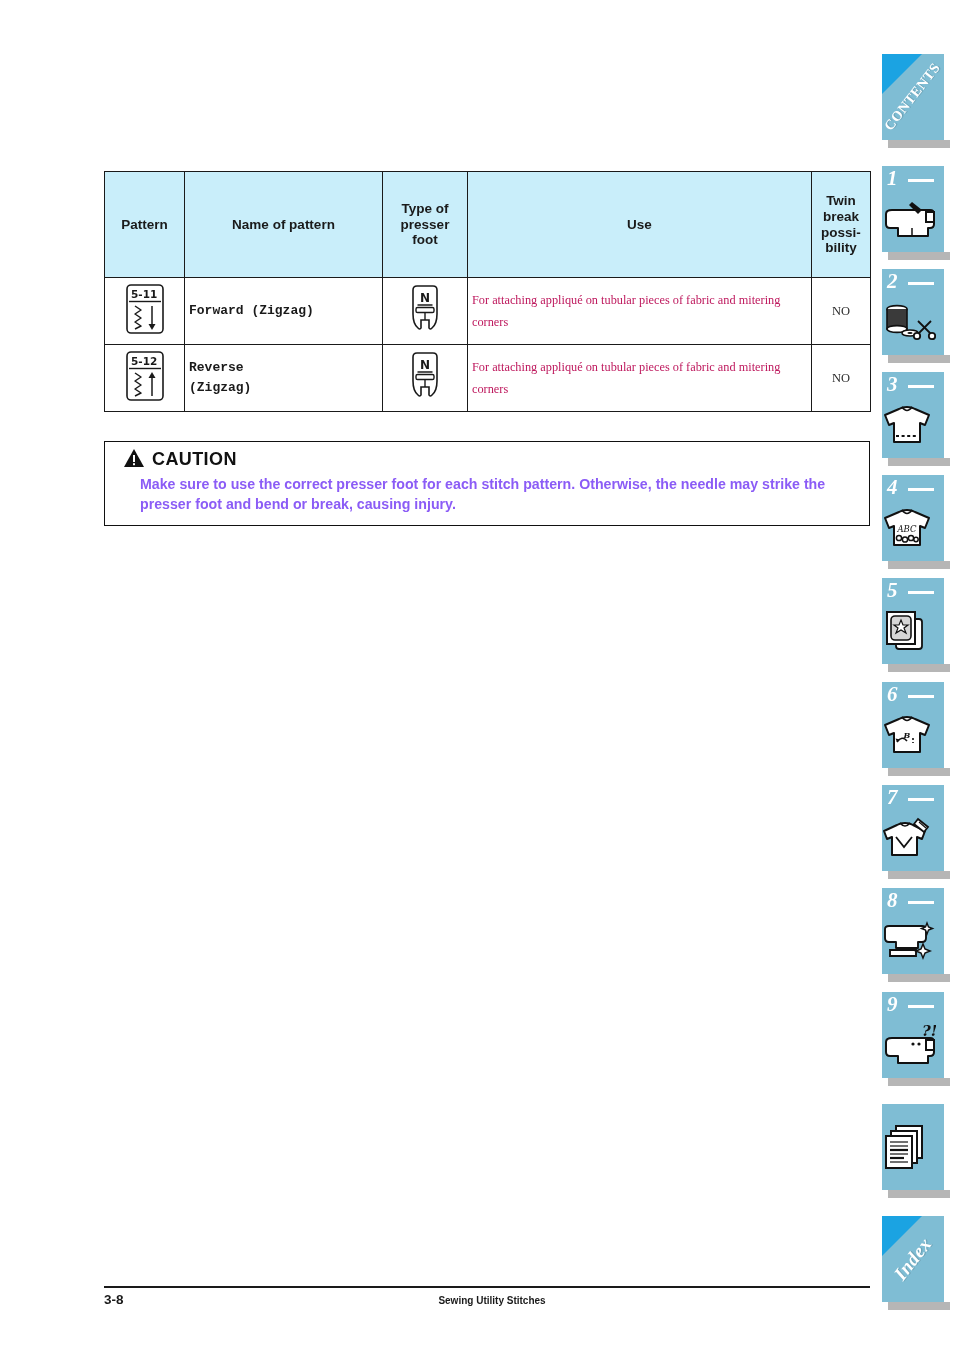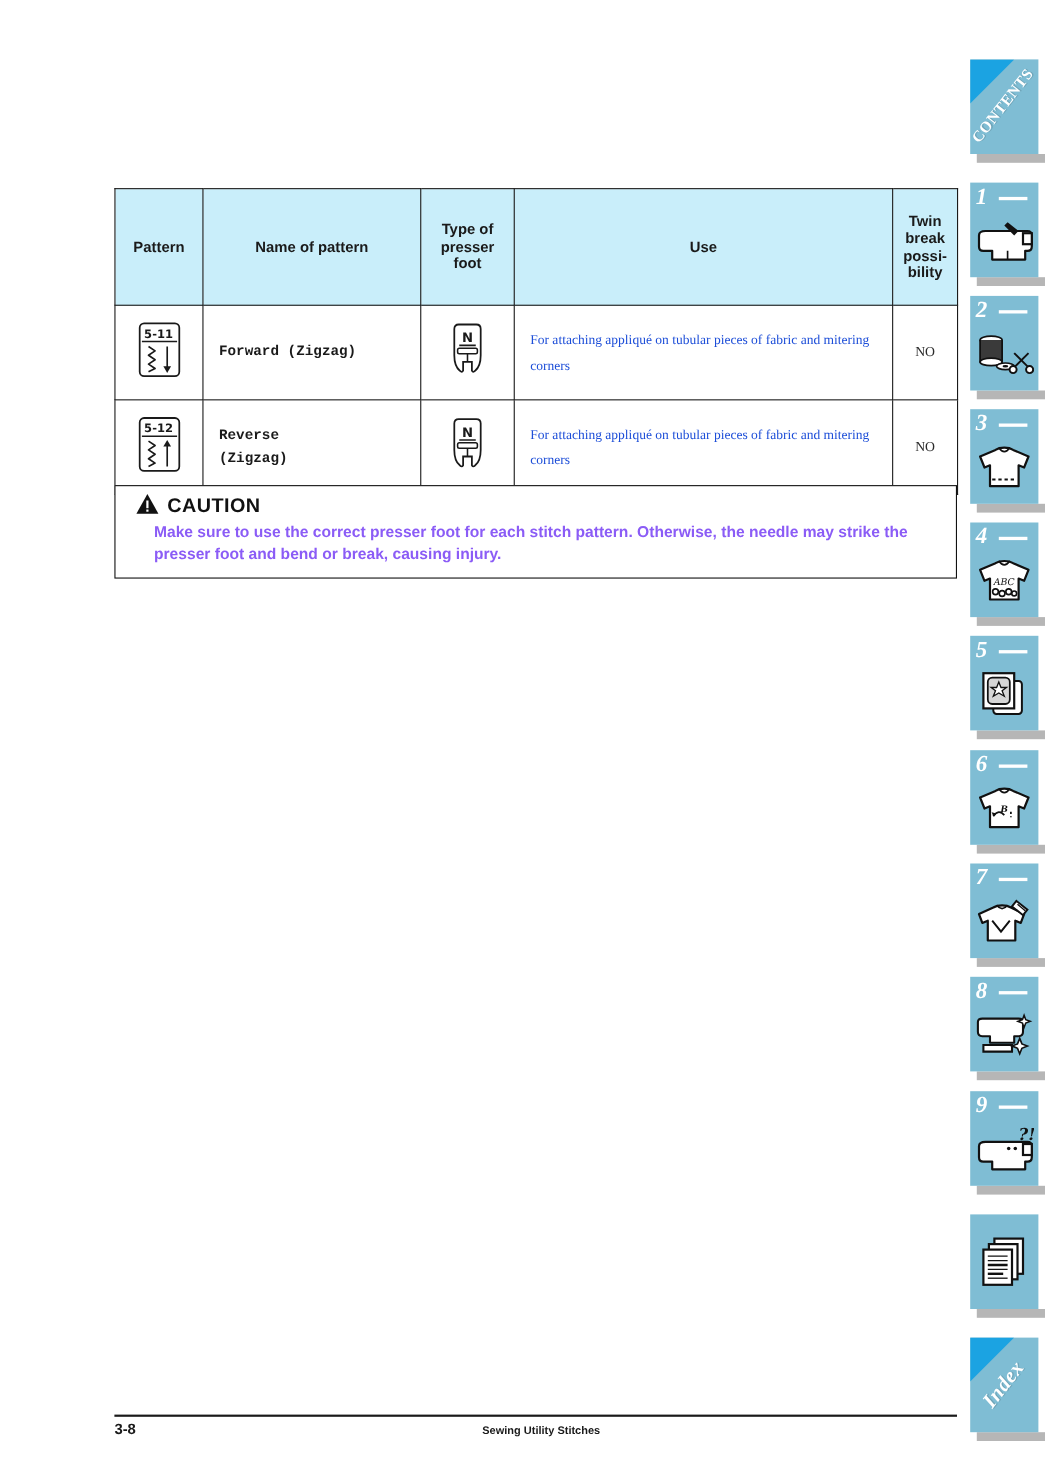--- a/index.html
+++ b/index.html
@@ -25,21 +25,21 @@
   
   .stitch-table {
     position: absolute;
     left: 104px; top: 171px;
     width: 766px;
     border-collapse: collapse;
     table-layout: fixed;
   }
   .stitch-table td, .stitch-table th {
     border: 1px solid #1a1a1a;
-    padding: 14px;
+    padding: 4px;
     vertical-align: middle;
   }
   .stitch-table thead th {
     background: #c9eefa;
     font-weight: bold;
     font-size: 13.5px;
     line-height: 1.18;
     text-align: center;
     height: 106px;
     padding: 3px 2px;
@@ -61,21 +61,21 @@
     vertical-align: top;
     color: #1a1a1a;
     font-family: Liberation Mono, monospace;
   }
   .cell-foot { text-align: center; }
   .cell-use {
     font-size: 12.3px;
     line-height: 1.82;
     padding: 5px 9px 5px 11px;
     vertical-align: top;
-    color: #1d4ed8;
+    color: #be185d;
     font-family: "Liberation Serif", serif;
   }
   .cell-twin {
     text-align: center;
     vertical-align: top;
     padding-top: 7px;
     font-size: 12.5px;
     color: #2b2b2b;
     font-family: "Liberation Serif", serif;
   }
@@ -185,21 +185,20 @@
     left: 26px; top: 13px;
     width: 26px; height: 3px;
     background: #ffffff;
   }
   .tab-glyph {
     position: absolute;
     left: 0; top: 22px;
     width: 62px; height: 62px;
     display: flex;
     align-items: center;
-    justify-content: center;
   }
   .tab-glyph svg { display: block; }
 
   
   .tab-flag {
     position: absolute;
     left: 0; top: 0;
     width: 0; height: 0;
     border-left: 40px solid #1ba3e2;
     border-bottom: 40px solid transparent;

